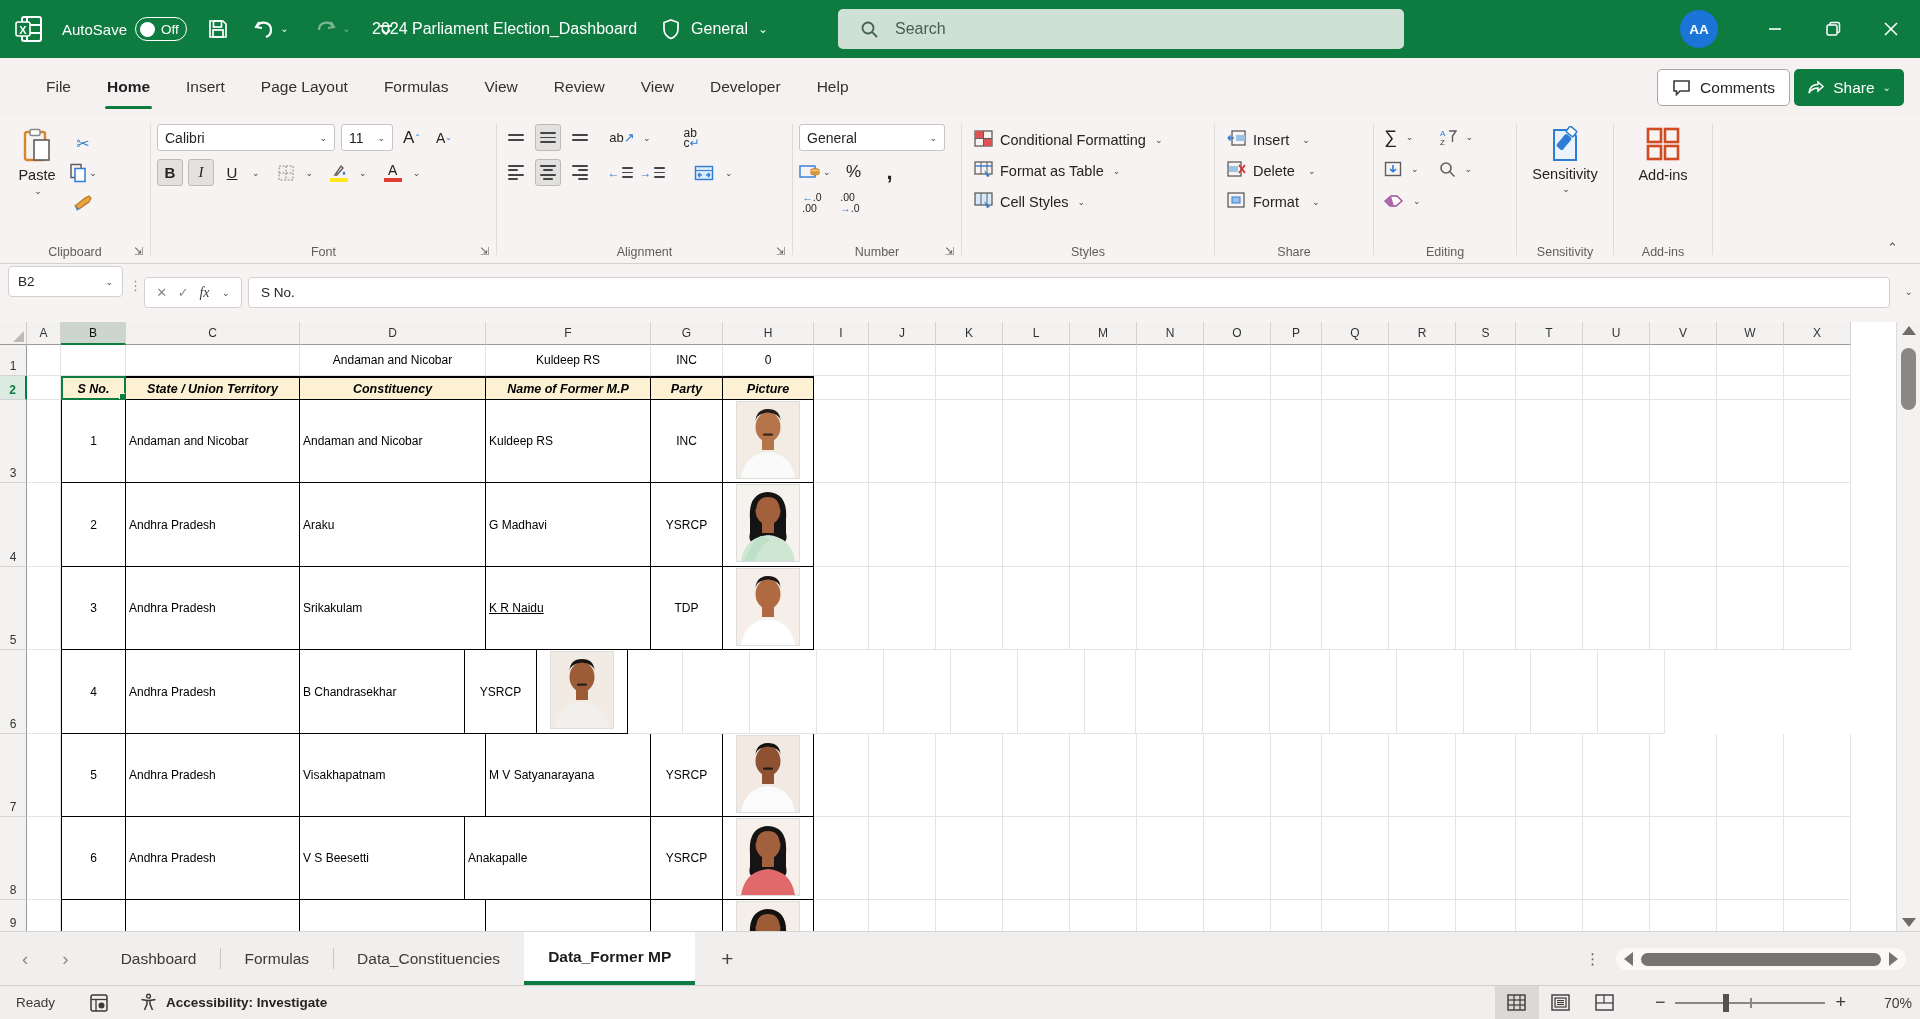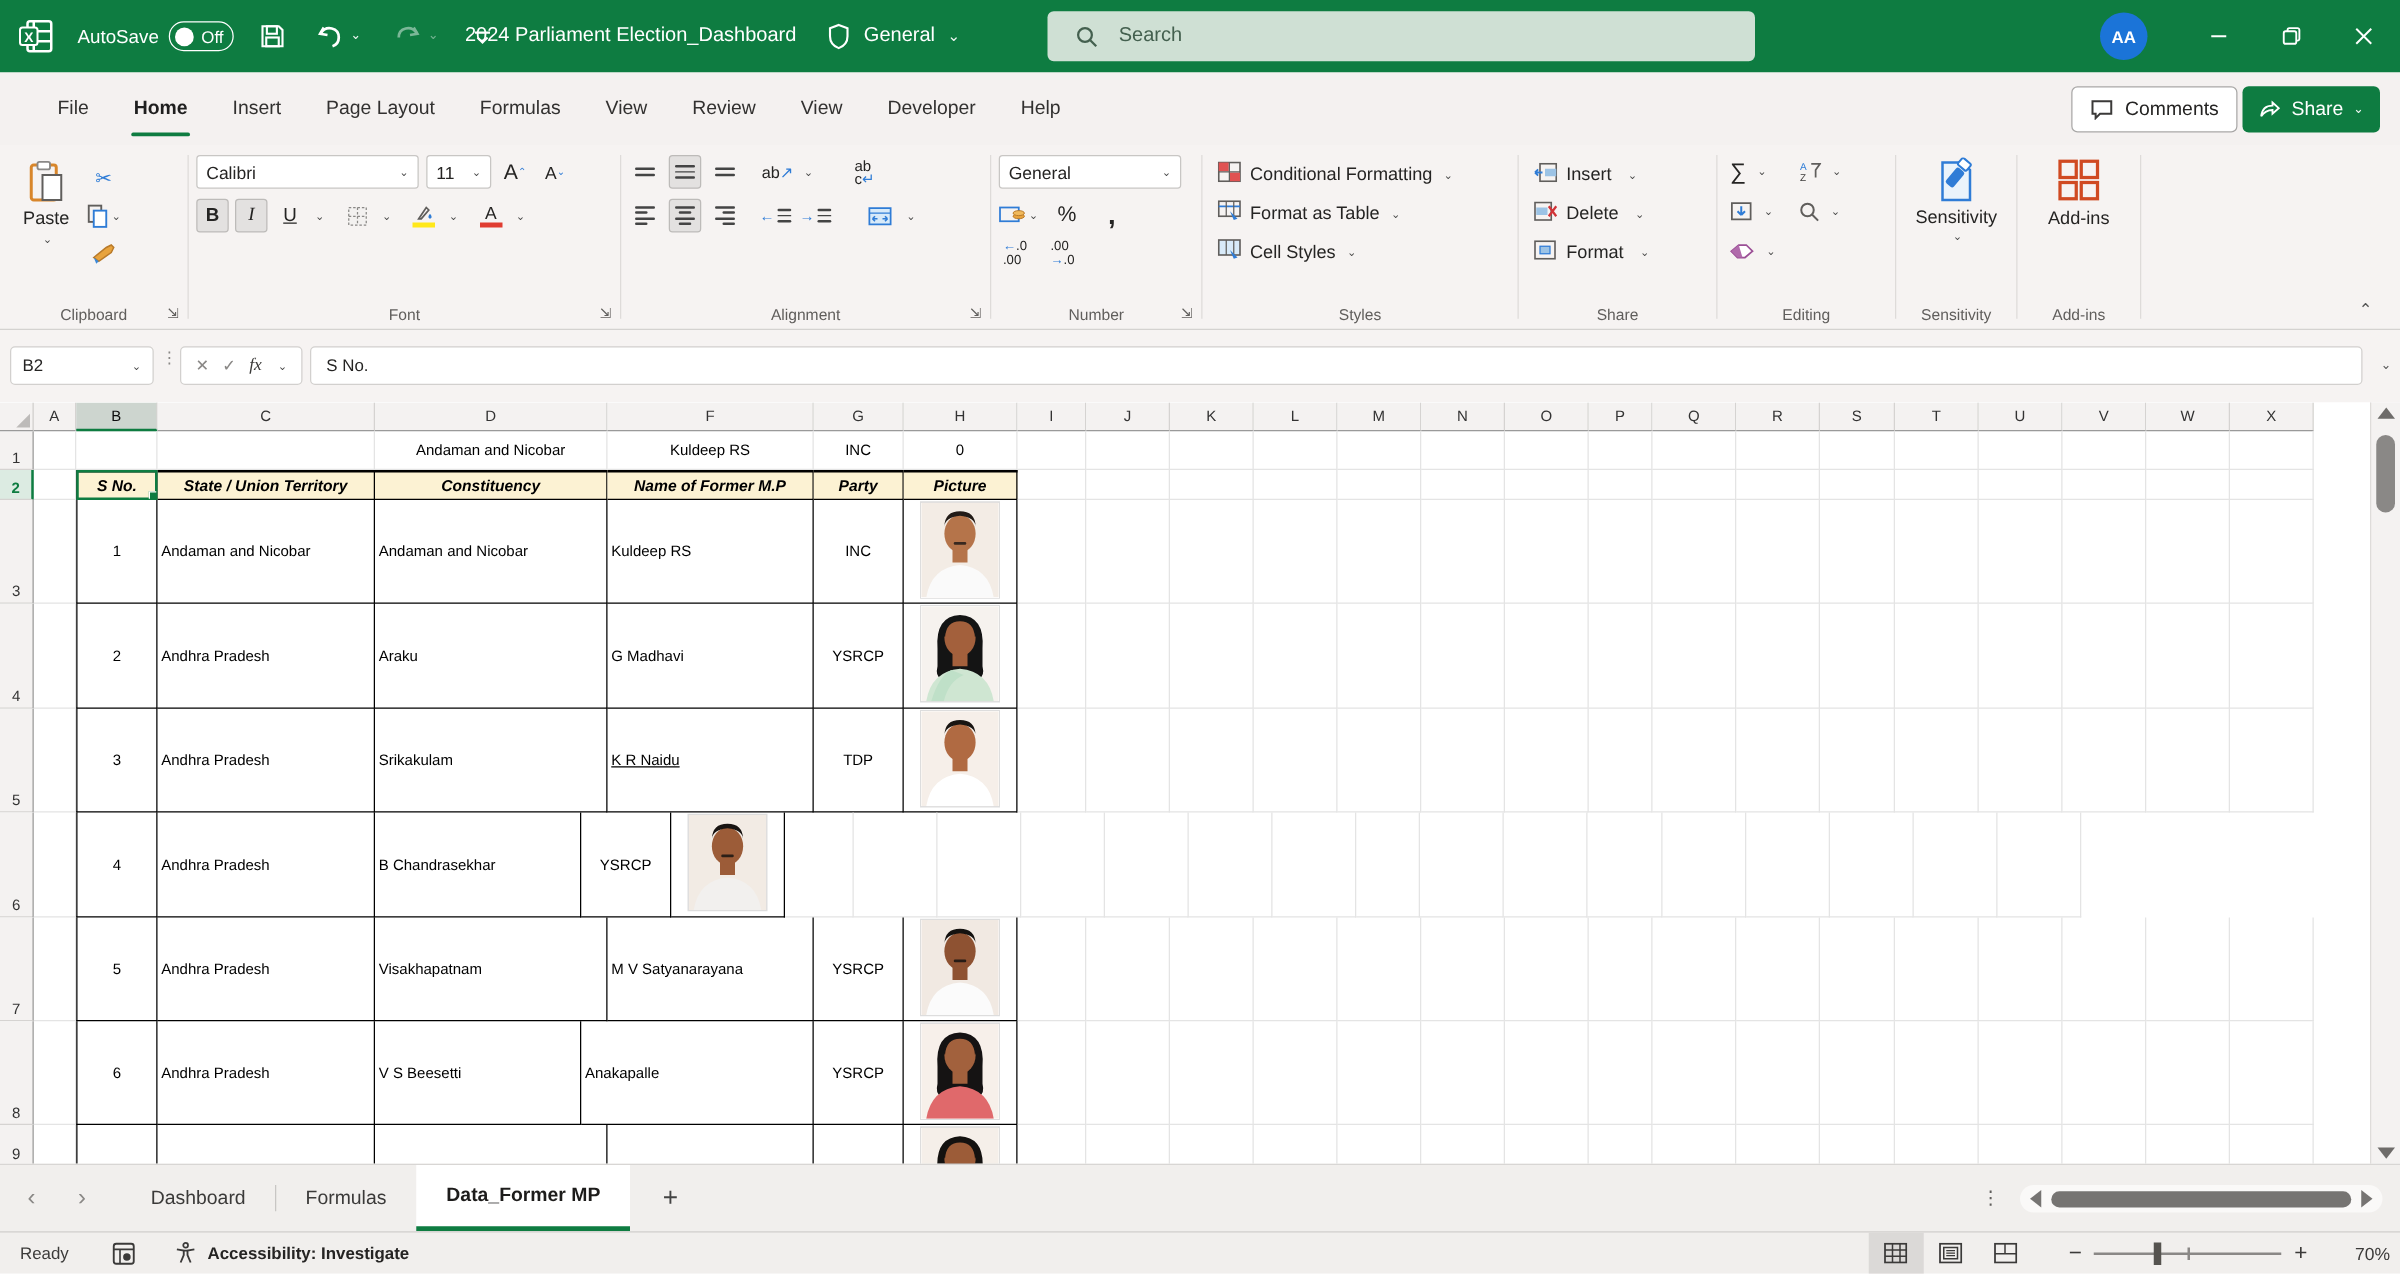--- a/index.html
+++ b/index.html
@@ -45,21 +45,21 @@
   .fbtn.boxed { background:#E3E1E0; border:1px solid #BDBBB9; }
   .mini-chev { font-size:9px; color:#444; margin-left:2px; }
   .lines-ico { display:inline-flex; flex-direction:column; gap:2.5px; }
   .lines-ico i { display:block; height:1.8px; background:#444; border-radius:1px; }
   .menu-row { display:flex; align-items:center; gap:7px; font-size:14.5px; color:#252423; height:31px; cursor:pointer; white-space:nowrap; }
   .bigbtn { display:flex; flex-direction:column; align-items:center; font-size:14.5px; color:#252423; padding-top:2px; gap:2px; cursor:pointer; }
   .collapse-chev { position:absolute; right:22px; bottom:8px; font-size:13px; color:#555; cursor:pointer; }
 
   
   .fbar { position:absolute; left:0; top:264px; width:1920px; height:58px; background:#F6F3F2; }
-  .namebox { position:absolute; left:8px; top:13px; width:115px; height:31px; background:#fff; border:1px solid #D2D0CE; border-radius:4px; display:flex; align-items:center; justify-content:space-between; padding:0 9px; font-size:13.5px; color:#252423; cursor:pointer; }
+  .namebox { position:absolute; left:8px; top:2px; width:115px; height:31px; background:#fff; border:1px solid #D2D0CE; border-radius:4px; display:flex; align-items:center; justify-content:space-between; padding:0 9px; font-size:13.5px; color:#252423; cursor:pointer; }
   .fdots { position:absolute; left:129px; top:19px; color:#8A8886; font-size:13px; letter-spacing:0; line-height:6px; }
   .fxbox { position:absolute; left:144px; top:13px; width:98px; height:31px; background:#fff; border:1px solid #D2D0CE; border-radius:4px; display:flex; align-items:center; justify-content:space-around; padding:0 6px; color:#8A8886; font-size:14px; }
   .ffield { position:absolute; left:248px; top:13px; width:1642px; height:31px; background:#fff; border:1px solid #D2D0CE; border-radius:4px; display:flex; align-items:center; padding:0 12px; font-size:13.5px; color:#252423; cursor:text; }
   .fexp { position:absolute; right:7px; top:22px; font-size:10px; color:#555; cursor:pointer; }
 
   
   .grid { position:absolute; left:0; top:322px; width:1896px; height:609px; overflow:hidden; background:#fff; }
   .hrow { display:flex; height:23px; }
   .corner { width:27px; height:23px; background:#F4F2F1; border-right:1px solid #CFCDCB; border-bottom:1px solid #9a9a9a; position:relative; flex:none; cursor:pointer; }
   .corner::after { content:""; position:absolute; right:2px; bottom:2px; border-left:11px solid transparent; border-bottom:11px solid #BDBBB9; }
@@ -942,20 +942,21 @@
   </div>
 
   <div class="tabbar">
     <div class="tab-nav">
       <span>‹</span>
       <span>›</span>
     </div>
     <div class="sheettabs" id="sheet-tabs">
         <div class="stab">Dashboard</div>
         <div class="stab">Formulas</div>
+        <div class="stab">Data_Constituencies</div>
         <div class="stab active">Data_Former MP</div>
       </div>
     <div class="addsheet">
         <span>+</span>
       </div>
     <div class="tab-right">
       <span class="tdots">⋮</span>
       <div class="hscroll">
         <div class="tri-l"></div>
         <div class="hs-thumb"></div>

